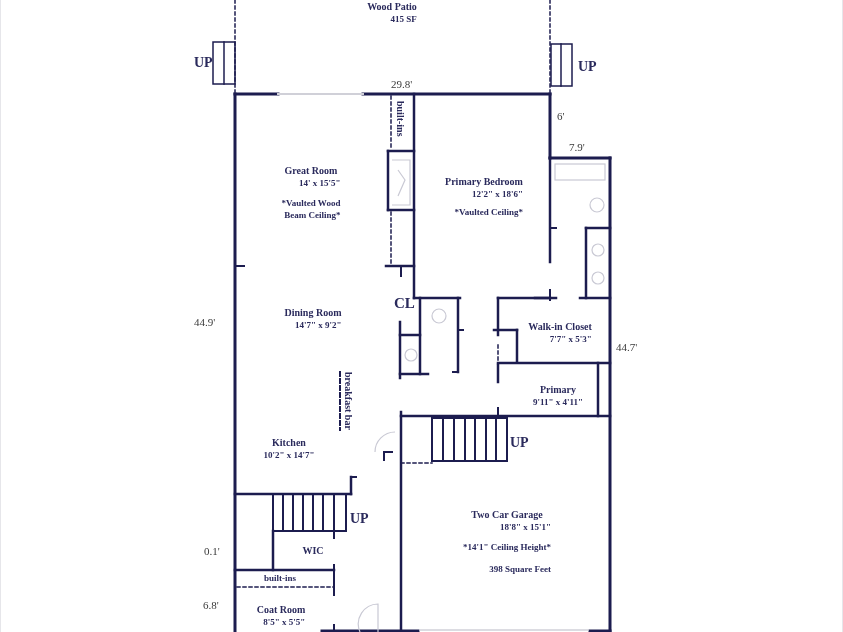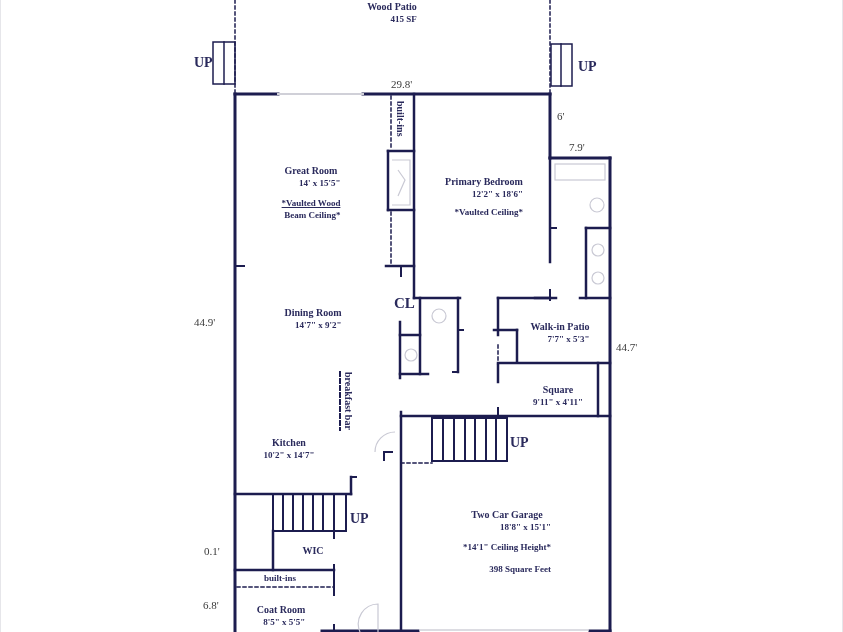--- a/index.html
+++ b/index.html
@@ -143,47 +143,47 @@
 <div class="dim" style="left:557px; top:110px;">6'</div>
 <div class="dim" style="left:569px; top:141px;">7.9'</div>
 <div class="dim" style="left:194px; top:316px;">44.9'</div>
 <div class="dim" style="left:616px; top:341px;">44.7'</div>
 <div class="dim" style="left:204px; top:545px;">0.1'</div>
 <div class="dim" style="left:203px; top:599px;">6.8'</div>
 
 <div class="lbl" style="left:311px; top:165px;">
   <div>Great Room</div>
   <div class="sub">14' x 15'5"</div>
-  <div class="sub" style="margin-top:8px;text-decoration:underline;">*Vaulted Wood</div>
+  <div class="sub" style="margin-top:8px;">*Vaulted Wood</div>
   <div class="sub">Beam Ceiling*</div>
 </div>
 
 <div class="lbl" style="left:484px; top:176px;">
   <div>Primary Bedroom</div>
   <div class="sub">12'2" x 18'6"</div>
   <div class="sub" style="margin-top:6px;">*Vaulted Ceiling*</div>
 </div>
 
 <div class="lbl" style="left:313px; top:307px;">
   <div>Dining Room</div>
   <div class="sub">14'7" x 9'2"</div>
 </div>
 
 <div class="lbl" style="left:289px; top:398px;margin-top:39px;">
   <div>Kitchen</div>
   <div class="sub">10'2" x 14'7"</div>
 </div>
 
 <div class="lbl" style="left:560px; top:321px;">
-  <div>Walk-in Patio</div>
+  <div>Walk-in Closet</div>
   <div class="sub">7'7" x 5'3"</div>
 </div>
 
 <div class="lbl" style="left:558px; top:384px;">
-  <div>Square</div>
+  <div>Primary</div>
   <div class="sub">9'11" x 4'11"</div>
 </div>
 
 <div class="lbl" style="left:507px; top:509px;">
   <div>Two Car Garage</div>
   <div class="sub">18'8" x 15'1"</div>
   <div class="sub" style="margin-top:8px;">*14'1" Ceiling Height*</div>
   <div class="sub" style="margin-top:10px;">398 Square Feet</div>
 </div>
 

